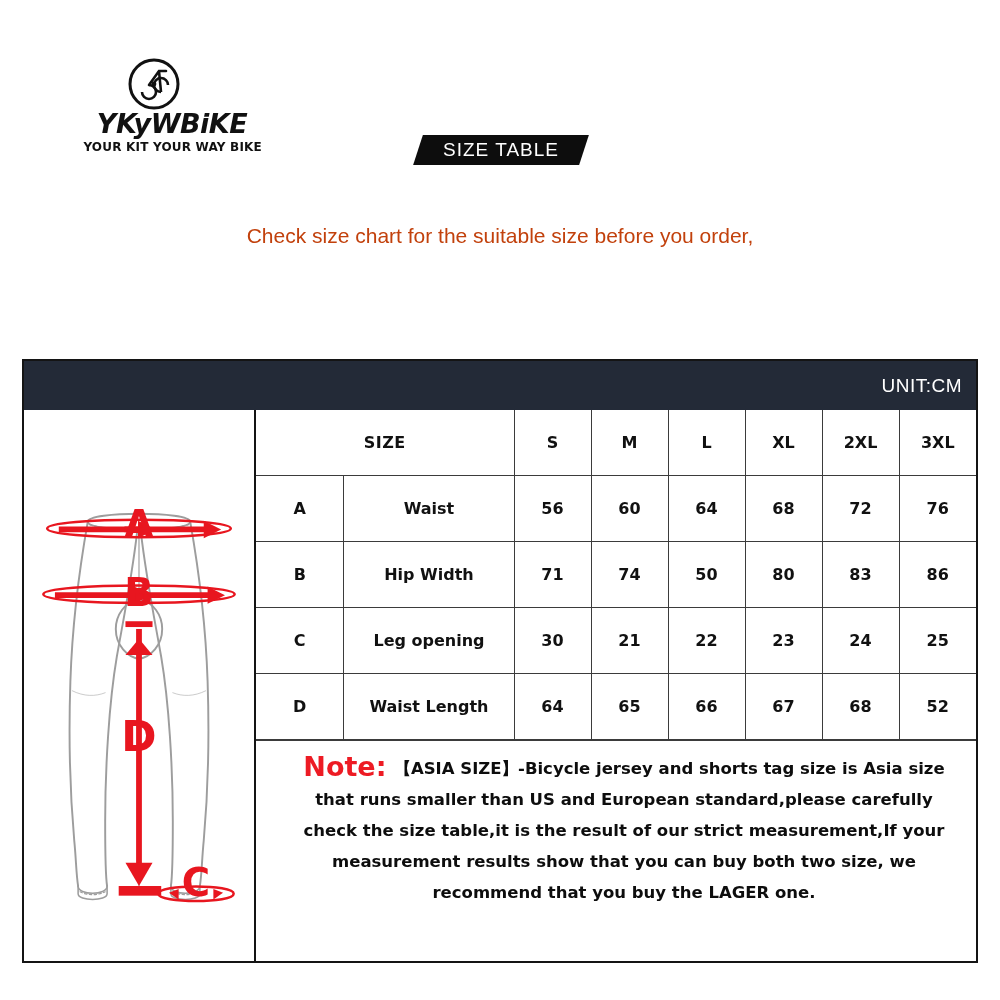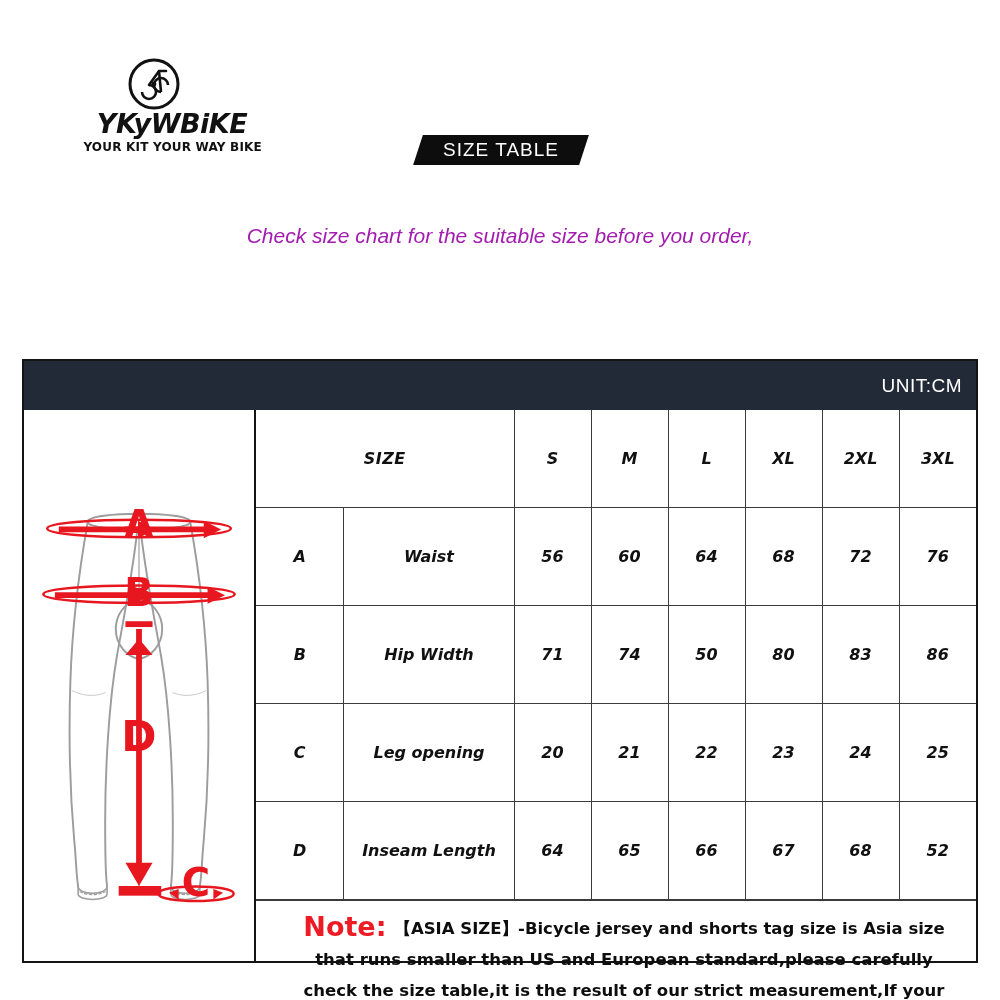--- a/index.html
+++ b/index.html
@@ -85,23 +85,22 @@
 
   
   .intro {
     position: absolute;
     left: 0;
     top: 220px;
     width: 1000px;
     text-align: center;
     font-family: "Liberation Sans", sans-serif;
     font-size: 21px;
-    color: #a21caf;
+    color: #c2410c;
     line-height: 31px;
-    font-style: italic;
   }
 
   
   .chart {
     position: absolute;
     left: 22px;
     top: 359px;
     width: 956px;
     height: 604px;
     border: 2px solid #141414;
@@ -161,22 +160,21 @@
     font-family: "DejaVu Sans", sans-serif;
   }
   table.sizes th,
   table.sizes td {
     border: 1px solid #3b3b3b;
     text-align: center;
     font-weight: bold;
     color: #111111;
     font-size: 16px;
     height: 65px;
-    padding: 16px;
-    font-style: italic;
+    padding: 0;
   }
   table.sizes tr:first-child th {
     border-top: none;
   }
   table.sizes th:first-child,
   table.sizes td:first-child {
     border-left: none;
   }
   table.sizes th:last-child,
   table.sizes td:last-child {
@@ -358,31 +356,31 @@
             <td>74</td>
             <td>50</td>
             <td>80</td>
             <td>83</td>
             <td>86</td>
           </tr>
 
           <tr>
             <td class="letter">C</td>
             <td class="rowname">Leg opening</td>
-            <td>20</td>
+            <td>30</td>
             <td>21</td>
             <td>22</td>
             <td>23</td>
             <td>24</td>
             <td>25</td>
           </tr>
 
           <tr>
             <td class="letter">D</td>
-            <td class="rowname">Inseam Length</td>
+            <td class="rowname">Waist Length</td>
             <td>64</td>
             <td>65</td>
             <td>66</td>
             <td>67</td>
             <td>68</td>
             <td>52</td>
           </tr>
         </tbody>
       </table>
 

